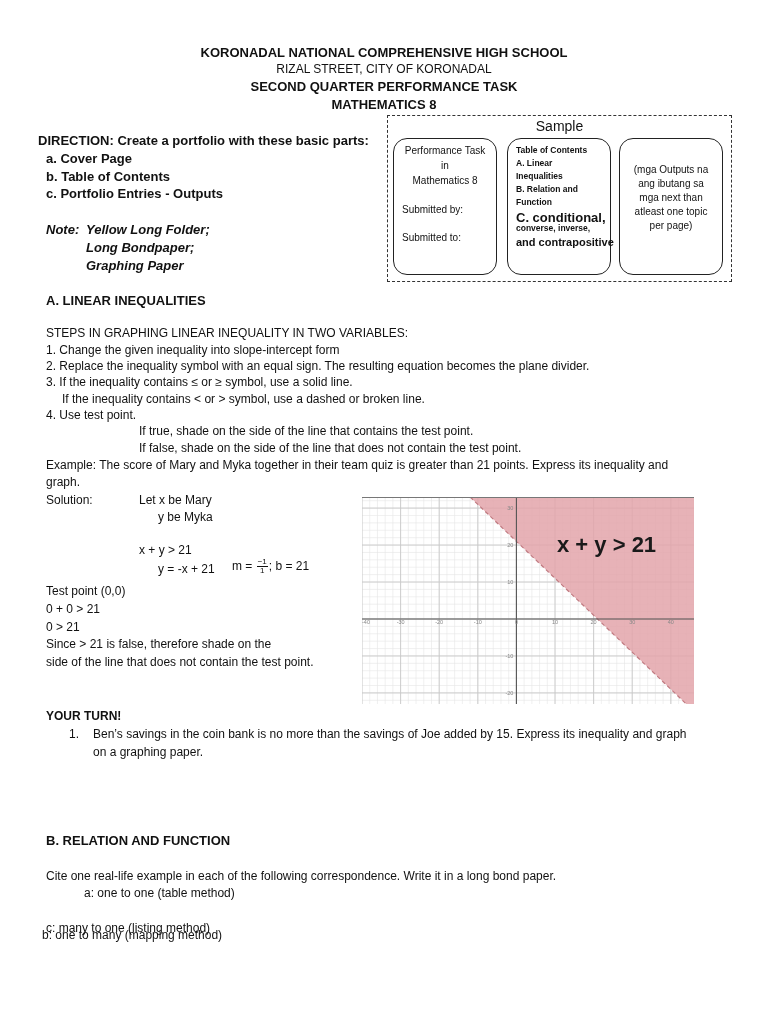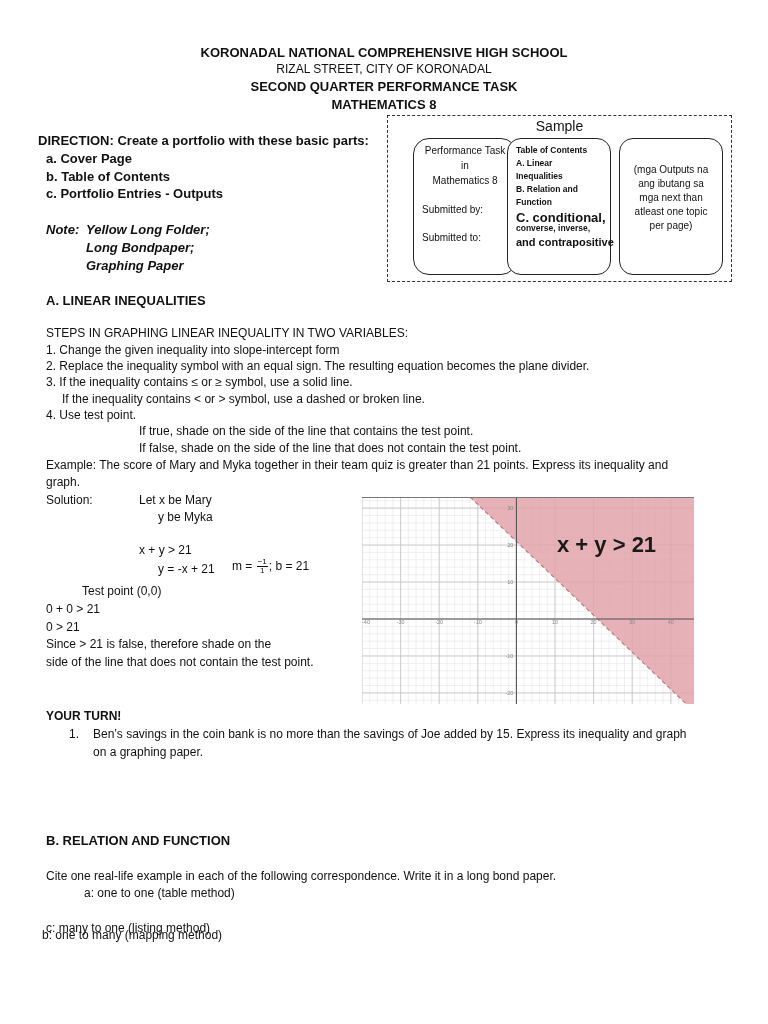--- a/index.html
+++ b/index.html
@@ -86,21 +86,21 @@
 <div class="abs t13 b" style="left:46px; top:186px;">c. Portfolio Entries - Outputs</div>
 
 <div class="abs t13 b i" style="left:46px; top:222px;">Note:</div>
 <div class="abs t13 b i" style="left:86px; top:222px;">Yellow Long Folder;</div>
 <div class="abs t13 b i" style="left:86px; top:240px;">Long Bondpaper;</div>
 <div class="abs t13 b i" style="left:86px; top:258px;">Graphing Paper</div>
 
 <div class="sample-box"></div>
 <div class="sample-title">Sample</div>
 
-<div class="card" style="left:413px;border-radius:16px;">
+<div class="card" style="left:393px;">
   <div class="card-line card-center" style="top:6px;">Performance Task</div>
   <div class="card-line card-center" style="top:21px;">in</div>
   <div class="card-line card-center" style="top:36px;">Mathematics 8</div>
   <div class="card-line" style="left:8px; top:65px;">Submitted by:</div>
   <div class="card-line" style="left:8px; top:93px;">Submitted to:</div>
 </div>
 
 <div class="card" style="left:507px;">
   <div class="card-line" style="left:8px; top:6px; font-size:8.5px; font-weight:bold;">Table of Contents</div>
   <div class="card-line" style="left:8px; top:19px; font-size:8.5px; font-weight:bold;">A. Linear</div>
@@ -138,21 +138,21 @@
 <div class="abs t12" style="left:139px; top:543px;">x + y &gt; 21</div>
 <div class="abs t12" style="left:158px; top:562px;">y = -x + 21</div>
 <div class="abs t12" style="left:232px; top:558px;">
   <span>m =</span>
   <span class="frac">
     <span class="num">−1</span>
     <span class="den">1</span>
   </span><span>; b = 21</span>
 </div>
 
-<div class="abs t12" style="left:46px; top:584px;margin-left:36px;">Test point (0,0)</div>
+<div class="abs t12" style="left:46px; top:584px;">Test point (0,0)</div>
 <div class="abs t12" style="left:46px; top:602px;">0 + 0 &gt; 21</div>
 <div class="abs t12" style="left:46px; top:620px;">0 &gt; 21</div>
 <div class="abs t12" style="left:46px; top:637px;">Since &gt; 21 is false, therefore shade on the</div>
 <div class="abs t12" style="left:46px; top:655px;">side of the line that does not contain the test point.</div>
 
 <svg id="graph" width="332" height="207">
     <rect x="0" y="0" width="332" height="207" fill="#ffffff"></rect>
     <line x1="0" y1="0" x2="0" y2="207" stroke="#e6e6e6" stroke-width="0.6"></line>
     <line x1="7.720930232558139" y1="0" x2="7.720930232558139" y2="207" stroke="#e6e6e6" stroke-width="0.6"></line>
     <line x1="15.441860465116278" y1="0" x2="15.441860465116278" y2="207" stroke="#e6e6e6" stroke-width="0.6"></line>

